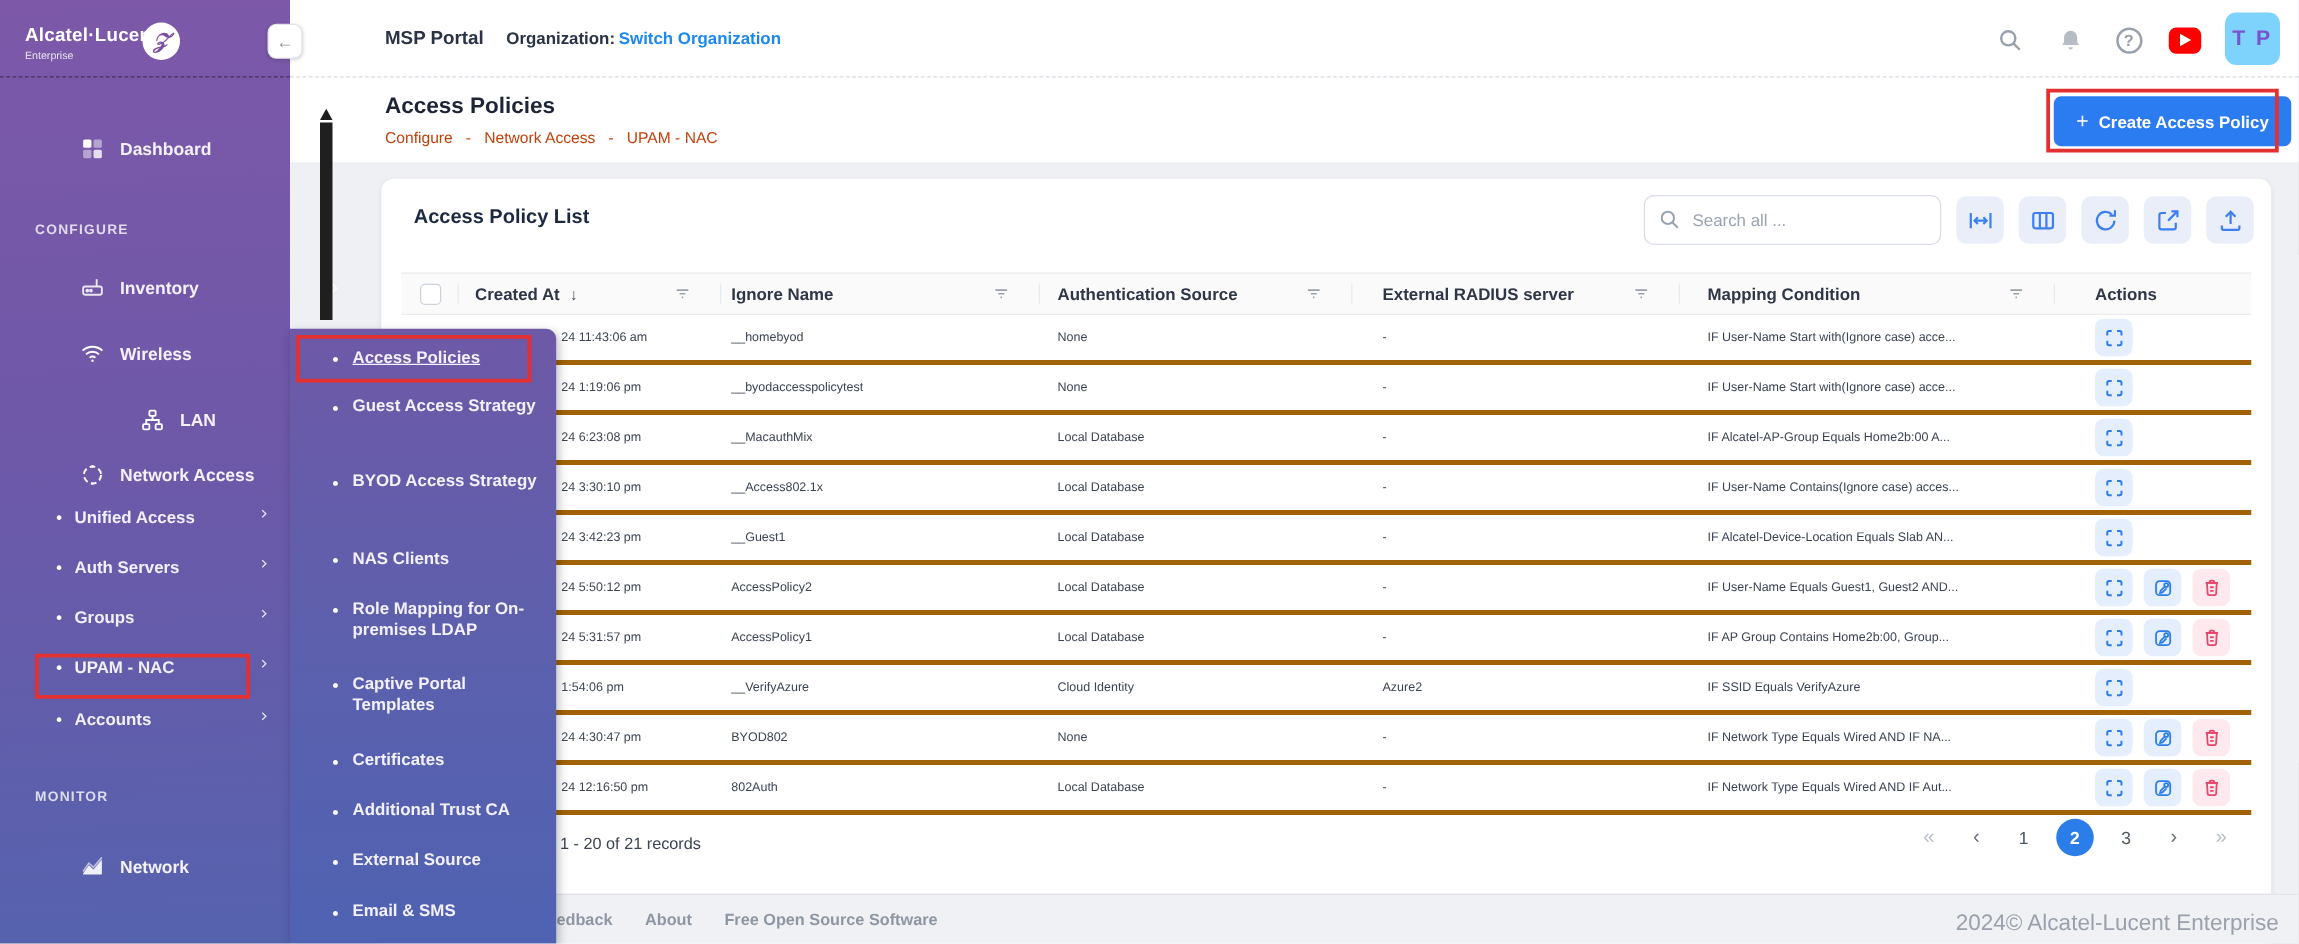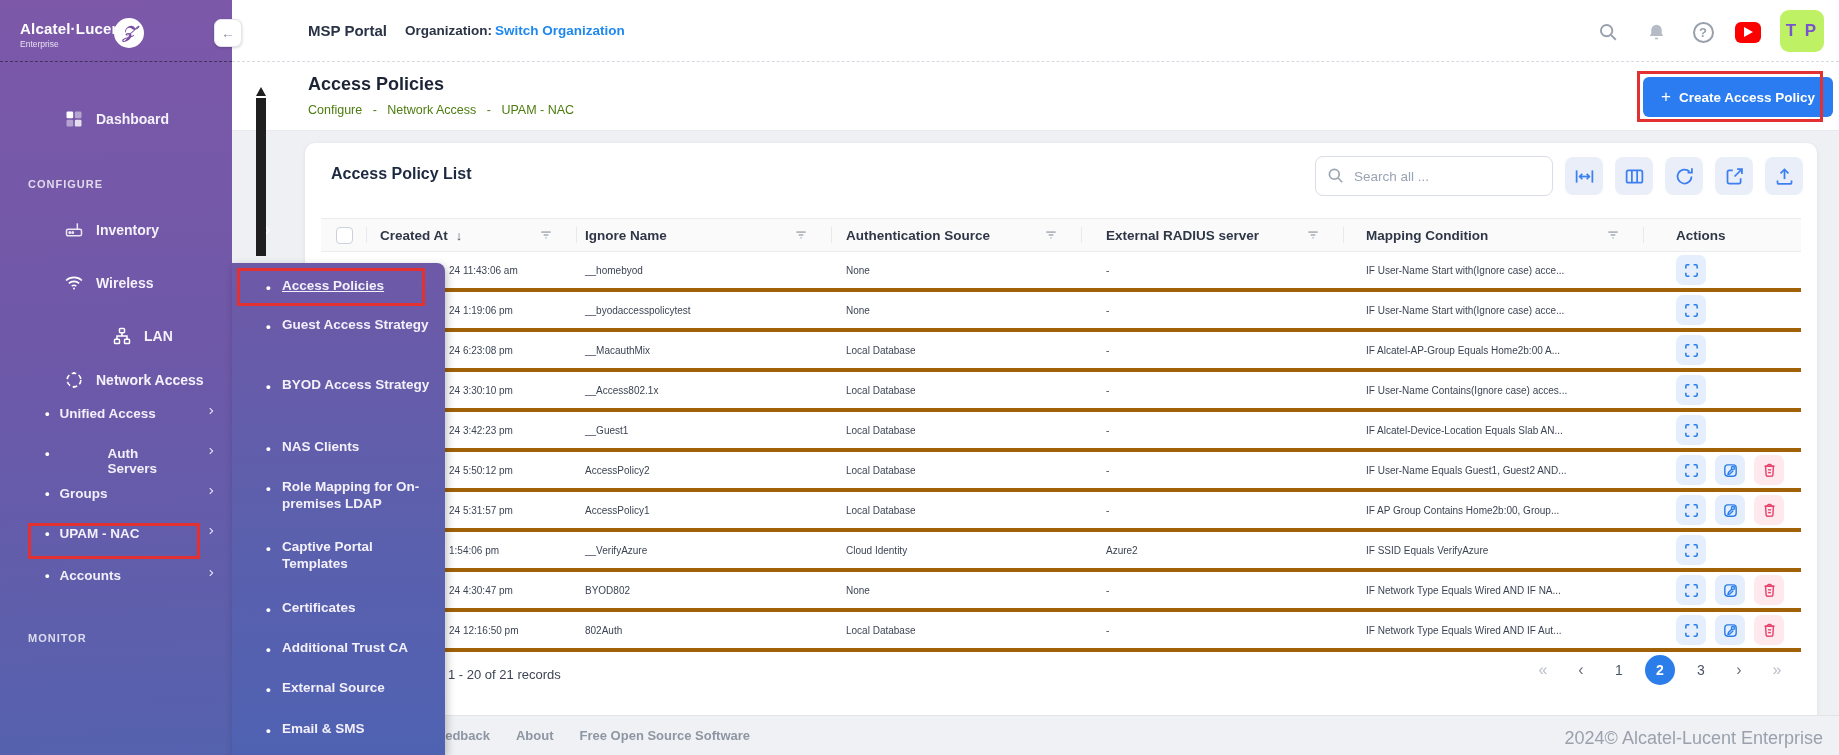--- a/index.html
+++ b/index.html
@@ -49,28 +49,28 @@
   .topbar { position:absolute; left:232px; top:0; width:1607px; height:62px; background:#fff;
     border-bottom:1px dashed #d6dae2; z-index:5; }
   .portal-title { position:absolute; left:76px; top:22px; font-size:15px; font-weight:bold; color:#2a3346; }
   .org-label { position:absolute; left:173px; top:23px; font-size:13.5px; font-weight:bold; color:#2a3346; }
   .org-link { position:absolute; left:263px; top:23px; font-size:13.5px; font-weight:bold; color:#1e88f0; cursor:pointer; }
   .top-ico { position:absolute; top:19px; width:26px; height:26px; display:flex; align-items:center; justify-content:center; cursor:pointer; }
   .help-circle { width:21px; height:21px; border:2px solid #98a0ac; border-radius:50%; color:#98a0ac;
     font-size:13px; font-weight:bold; display:flex; align-items:center; justify-content:center; }
   .yt { width:30px; height:21px; background:#fd0000; border-radius:6px; display:flex; align-items:center; justify-content:center; }
   .yt::after { content:""; border-left:9px solid #fff; border-top:5px solid transparent; border-bottom:5px solid transparent; }
-  .avatar { position:absolute; left:1548px; top:10px; width:44px; height:42px; background:#bef264; border-radius:9px;
+  .avatar { position:absolute; left:1548px; top:10px; width:44px; height:42px; background:#7dd3fc; border-radius:9px;
     color:#7a52cf; font-size:17px; font-weight:bold; display:flex; align-items:center; justify-content:center; letter-spacing:2px; cursor:pointer; }
 
   
   .titlebar { position:absolute; left:232px; top:62px; width:1607px; height:69px; background:#fff;
     border-bottom:1px solid #e8eaef; z-index:4; }
   .page-title { position:absolute; left:76px; top:12px; font-size:18px; font-weight:bold; color:#1c2436; }
-  .crumbs { position:absolute; left:76px; top:41px; font-size:12.5px; color:#4d7c0f; }
+  .crumbs { position:absolute; left:76px; top:41px; font-size:12.5px; color:#c2410c; }
   .crumbs span { margin-right:7px; }
   .create-btn { position:absolute; left:1411px; top:15px; height:40px; padding:0 18px; background:#2b7cf0;
     border:none; border-radius:6px; color:#fff; font-size:13.5px; font-weight:bold;
     font-family:"Liberation Sans",sans-serif; display:flex; align-items:center; gap:8px; cursor:pointer; }
   .create-btn .plus { font-size:17px; font-weight:normal; }
 
   
   .card { position:absolute; left:305px; top:143px; width:1512px; height:727px; background:#fff;
     border-radius:10px; box-shadow:0 1px 4px rgba(25,35,60,.08); z-index:1; }
   .card-title { position:absolute; left:26px; top:22px; font-size:16px; font-weight:bold; color:#1d2940; }
@@ -216,21 +216,21 @@
     </div>
 
     <div class="s-sub" style="top:406px;">
       <span>Unified Access</span>
       <span class="chev">
           <svg width="10" height="10" viewBox="0 0 24 24" fill="none" stroke="#fff" stroke-width="2.6">
             <polyline points="9 5 16 12 9 19"></polyline>
           </svg>
         </span>
     </div>
-    <div class="s-sub" style="top:446px;gap:48px;">
+    <div class="s-sub" style="top:446px;">
       <span>Auth Servers</span>
       <span class="chev">
           <svg width="10" height="10" viewBox="0 0 24 24" fill="none" stroke="#fff" stroke-width="2.6">
             <polyline points="9 5 16 12 9 19"></polyline>
           </svg>
         </span>
     </div>
     <div class="s-sub" style="top:486px;">
       <span>Groups</span>
       <span class="chev">
@@ -251,20 +251,34 @@
       <span>Accounts</span>
       <span class="chev">
           <svg width="10" height="10" viewBox="0 0 24 24" fill="none" stroke="#fff" stroke-width="2.6">
             <polyline points="9 5 16 12 9 19"></polyline>
           </svg>
         </span>
     </div>
 
     <div class="s-sec" style="top:632px;">MONITOR</div>
 
+    <div class="s-item" style="top:678px;">
+      <span class="ico">
+        <svg width="20" height="20" viewBox="0 0 24 24">
+            <path d="M3 20 V19 L8.5 11 L13 15 L21 5.5 V20 Z" fill="#fff" opacity=".9"></path>
+            <path d="M3 17 L8.5 9 L13 13 L21 3.5" fill="none" stroke="#fff" stroke-width="1.6" opacity=".6"></path>
+          </svg>
+      </span>
+      <span>Network</span>
+      <span class="chev">
+          <svg width="11" height="11" viewBox="0 0 24 24" fill="none" stroke="#fff" stroke-width="2.6">
+            <polyline points="5 9 12 16 19 9"></polyline>
+          </svg>
+        </span>
+    </div>
   </div>
 
   <div class="collapse-btn">
     <span>←</span>
   </div>
 
   <div class="vscroll-tri"></div>
   <div class="vscroll"></div>
 
   <div class="topbar">

